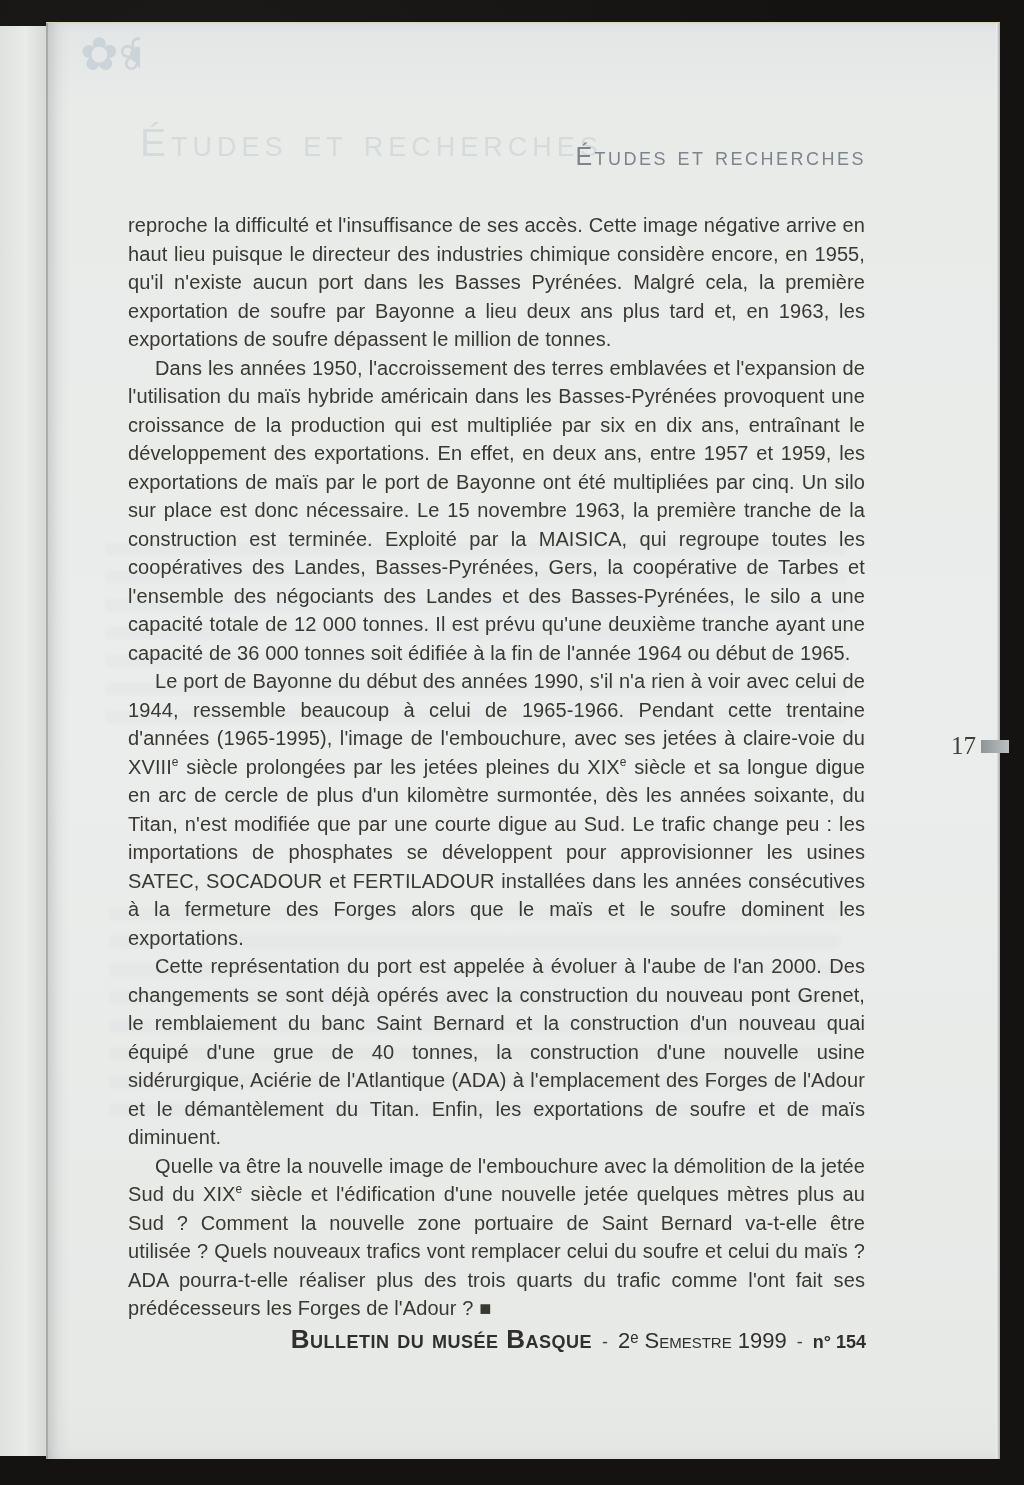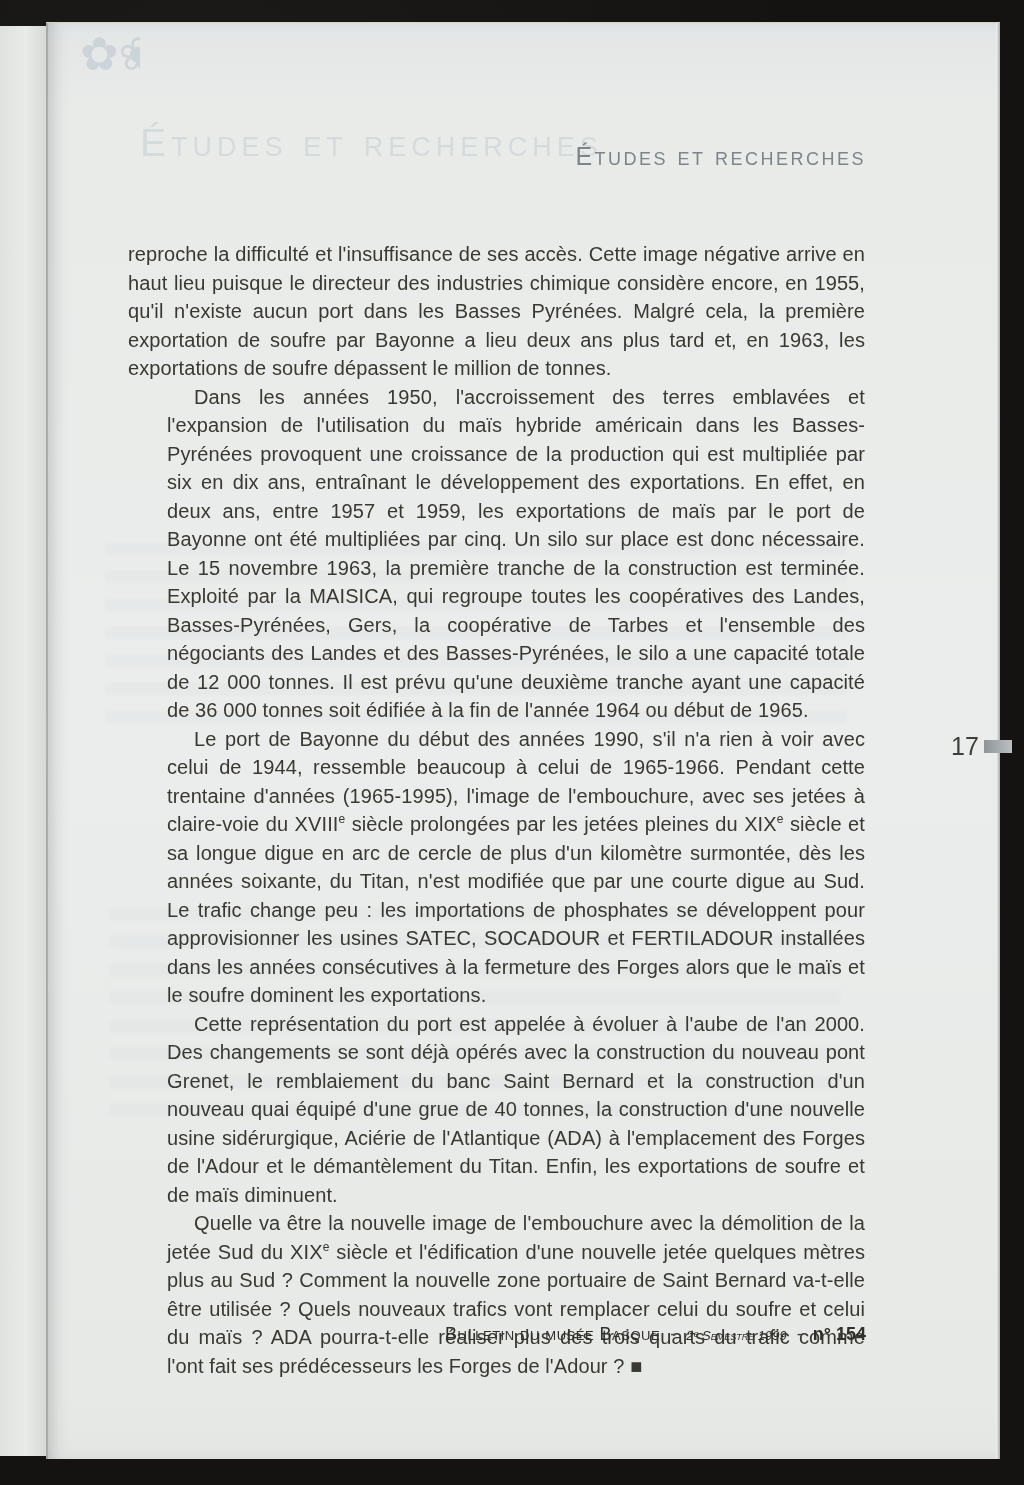--- a/index.html
+++ b/index.html
@@ -44,54 +44,54 @@
     position:absolute;left:94px;top:98px;
     font-variant:small-caps;font-size:39px;letter-spacing:5px;
     color:#d5dadd;white-space:nowrap;user-select:none;
   }
   .running-head{
     position:absolute;top:119px;right:134px;
     font-variant:small-caps;font-size:25px;letter-spacing:2.5px;
     color:#7d848b;white-space:nowrap;
   }
   .body-text{
-    position:absolute;left:82px;top:217px;width:737px;
+    position:absolute;left:82px;top:188px;width:737px;
     color:#393831;
   }
   .body-text p{
     margin:0;text-align:justify;
     font-size:20px;line-height:28.5px;
     letter-spacing:0.1px;
   }
-  .body-text p.ind{text-indent:27px;margin-left:39px;}
+  .body-text p.ind{text-indent:27px;}
   .body-text sup{font-size:12px;line-height:0;}
   .body-text h2{
     font-family:"Liberation Serif",serif;font-weight:700;
     font-size:33px;letter-spacing:1px;color:#2d2c28;
     margin:14px 0 7px 0;
   }
   
   .pagenum-wrap{
     position:absolute;top:709px;left:905px;
     display:flex;align-items:center;z-index:3;
   }
   .pagenum{
-    font-family:Liberation Sans, sans-serif;font-size:25px;color:#403e39;
+    font-family:Liberation Serif, serif;font-size:25px;color:#403e39;
   }
   .pagenum-bar{
     display:inline-block;margin-left:5px;width:28px;height:13px;
     background:linear-gradient(to right,#8e9497,#bcc0c1);
   }
   .footer{
     position:absolute;top:1301px;right:134px;
     color:#302f2b;white-space:nowrap;font-size:18px;
   }
-  .footer .f-j{font-weight:400;font-variant:small-caps;font-size:18px;letter-spacing:0.5px;}
+  .footer .f-j{font-weight:700;font-variant:small-caps;font-size:26px;letter-spacing:0.5px;}
   .footer .f-s{margin:0 5px;color:#45443f;}
-  .footer .f-i{font-style:italic;font-variant:small-caps;font-size:13px;}
+  .footer .f-i{font-variant:small-caps;font-size:22px;}
   .footer .f-n{font-weight:700;font-size:18px;}
   
   .st{
     position:absolute;filter:blur(1.4px);opacity:0.45;pointer-events:none;
     background:repeating-linear-gradient(
       to bottom,
       rgba(125,138,150,0.10) 0 12px,
       rgba(125,138,150,0) 12px 28px);
   }
   .st1{left:60px;top:520px;width:740px;height:180px;}

